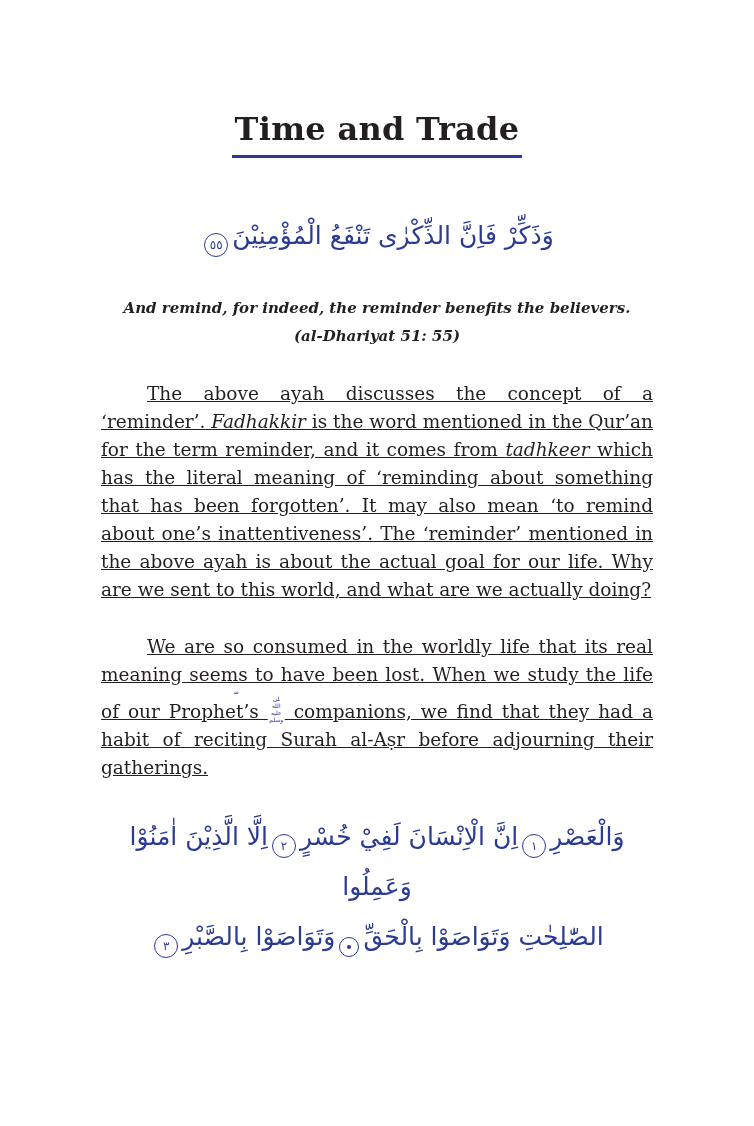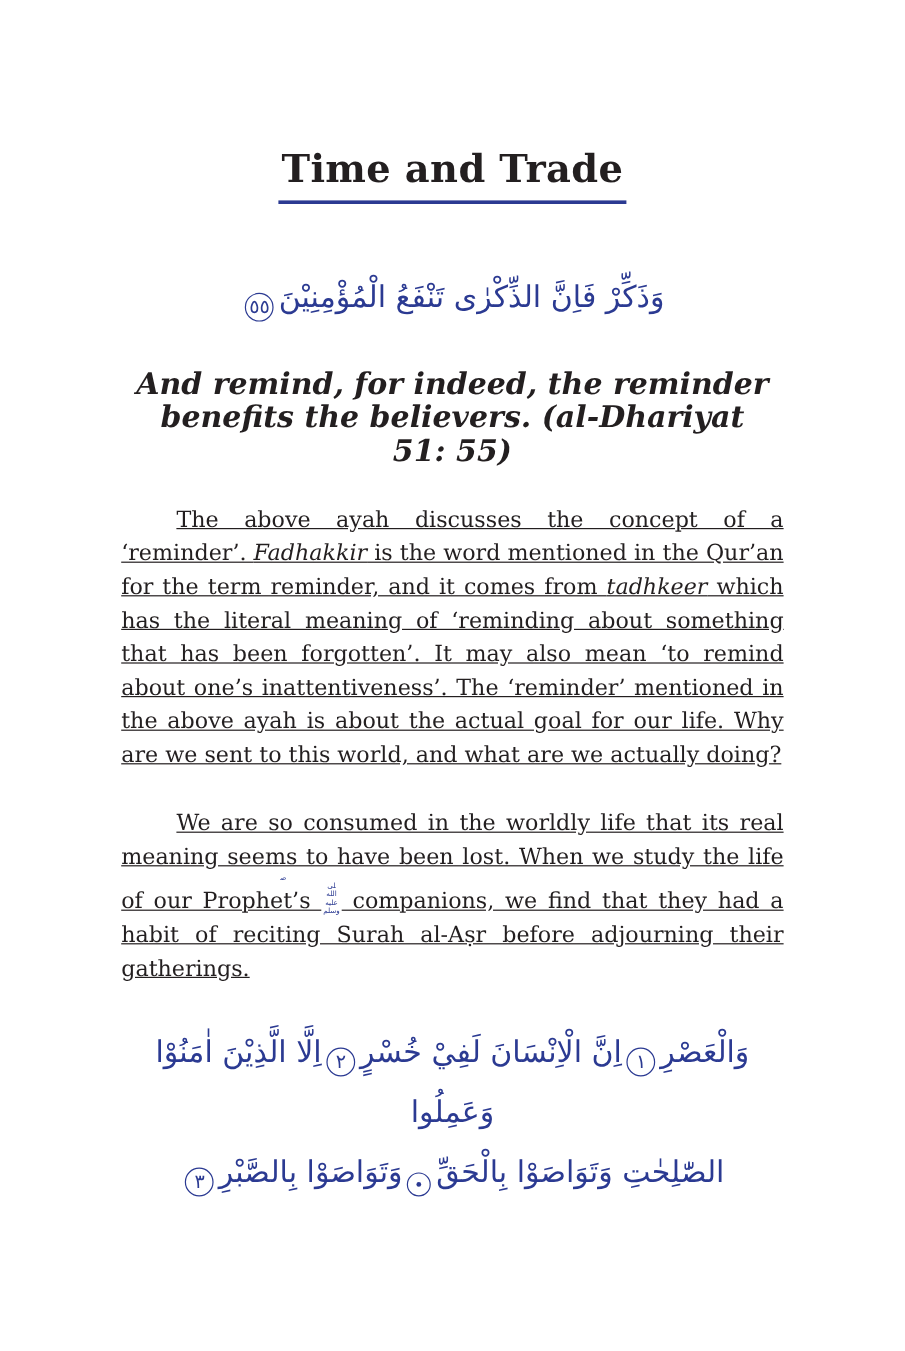--- a/index.html
+++ b/index.html
@@ -2,21 +2,21 @@
 <html lang="en"><head>
 <meta charset="utf-8">
 <style>
   :root{
     --blue:#2b3a92;
     --ink:#231f20;
   }
   html,body{margin:0;padding:0;background:#ffffff;}
   .page{
     width:754px;height:976px;box-sizing:border-box;
-    margin:16px auto;position:relative;background:#ffffff;
+    margin:4px auto;position:relative;background:#ffffff;
     padding:106px 101px 0 101px;
     font-family:"DejaVu Serif","Liberation Serif",serif;
     color:var(--ink);
   }
   .chapter-title{
     margin:0;text-align:center;font-size:32px;font-weight:bold;
     letter-spacing:.3px;color:var(--ink);
   }
   .chapter-title .underlined{
     display:inline-block;border-bottom:3px solid var(--blue);
@@ -25,32 +25,32 @@
   .arabic{
     direction:rtl;text-align:center;color:var(--blue);
     font-family:"DejaVu Sans","Liberation Sans",sans-serif;
     font-size:25px;
   }
   .arabic-1{margin-top:56px;line-height:44px;}
   .arabic-2{margin-top:30px;line-height:50px;}
   .ayah-circle{
     display:inline-flex;align-items:center;justify-content:center;
     width:24px;height:24px;border:1.6px solid var(--blue);border-radius:50%;
-    font-size:16px;line-height:1;margin:0 4px;vertical-align:-5px;
+    font-size:12px;line-height:1;margin:0 4px;vertical-align:-5px;
     box-sizing:border-box;
   }
   .waqf-circle{
     display:inline-flex;align-items:center;justify-content:center;
     width:20px;height:20px;border:1.6px solid var(--blue);border-radius:50%;
     margin:0 4px;vertical-align:-4px;box-sizing:border-box;
   }
   .waqf-dot{width:4px;height:4px;background:var(--blue);border-radius:50%;}
   .translation{
     text-align:center;font-weight:bold;font-style:italic;
-    font-size:25px;line-height:28px;color:var(--ink);
+    font-size:15px;line-height:28px;color:var(--ink);
   }
   .translation-1{margin:36px auto 0;max-width:532px;}
   .translation-2{margin:26px auto 0;max-width:560px;}
   .body-para{
     text-align:justify;font-size:18.5px;line-height:28px;
     text-indent:46px;margin:0;color:var(--ink);text-decoration:underline;
   }
   .para-1{margin-top:30px;}
   .para-2{margin-top:29px;}
   .it{font-style:italic;}

